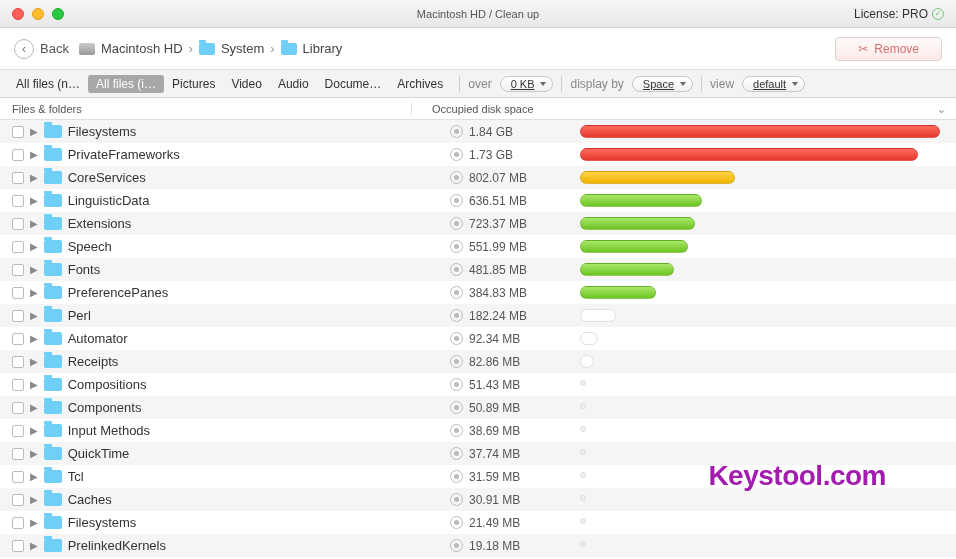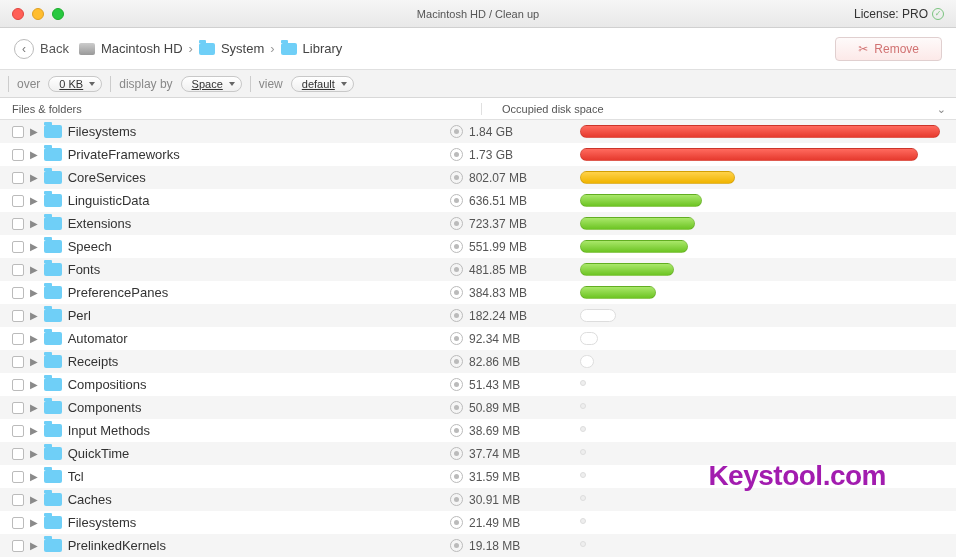--- a/index.html
+++ b/index.html
@@ -32,21 +32,21 @@
 .filterbar { height: 28px; background: #f3f3f3; border-bottom: 1px solid #d8d8d8; display: flex; align-items: center; padding: 0 8px; gap: 8px; font-size: 12px; }
 .tab { padding: 2px 8px; border-radius: 3px; color: #333; cursor: pointer; white-space: nowrap; }
 .tab.active { background: #a7a7a7; color: #fff; }
 .fsep { width: 1px; height: 16px; background: #ccc; }
 .flabel { color: #888; }
 .pill { background: linear-gradient(#fff,#f0f0f0); border: 1px solid #c8c8c8; border-radius: 10px; padding: 1px 18px 1px 10px; font-size: 11px; position: relative; cursor: pointer; text-decoration: underline; }
 .pill::after { content: ""; position: absolute; right: 6px; top: 50%; width: 0; height: 0; border-left: 3px solid transparent; border-right: 3px solid transparent; border-top: 4px solid #666; transform: translateY(-50%); }
 
 
 .colhead { height: 22px; display: flex; align-items: center; border-bottom: 1px solid #e0e0e0; font-size: 11px; color: #555; }
-.colhead .c1 { width: 482px; padding-left: 12px; border-right: 1px solid #e0e0e0; }
+.colhead .c1 { width: 412px; padding-left: 12px; border-right: 1px solid #e0e0e0; }
 .colhead .c2 { flex: 1; padding-left: 20px; position: relative; }
 .colhead .chev { position: absolute; right: 10px; color: #888; }
 
 
 .rows { overflow: auto; height: calc(559px - 28px - 42px - 28px - 22px); }
 .row { height: 23px; display: flex; align-items: center; font-size: 13px; }
 .row:nth-child(odd) { background: #f5f5f5; }
 .row:nth-child(even) { background: #fff; }
 .cell-name { width: 450px; display: flex; align-items: center; gap: 6px; padding-left: 12px; }
 .cb { width: 12px; height: 12px; border: 1px solid #bbb; border-radius: 2px; background: #fff; cursor: pointer; }
@@ -98,20 +98,21 @@
     <span class="crumb-ico fb"></span>
     <span>Library</span>
   </div>
   <button class="remove-btn">
     <span>✂</span>
     <span>Remove</span>
   </button>
 </div>
 
 <div class="filterbar">
+  <span id="tabs-host"><span class="tab">All files (n…</span><span class="tab active">All files (i…</span><span class="tab">Pictures</span><span class="tab">Video</span><span class="tab">Audio</span><span class="tab">Docume…</span><span class="tab">Archives</span></span>
   <span class="fsep"></span>
   <span class="flabel">over</span>
   <span class="pill">0 KB</span>
   <span class="fsep"></span>
   <span class="flabel">display by</span>
   <span class="pill">Space</span>
   <span class="fsep"></span>
   <span class="flabel">view</span>
   <span class="pill">default</span>
 </div>

